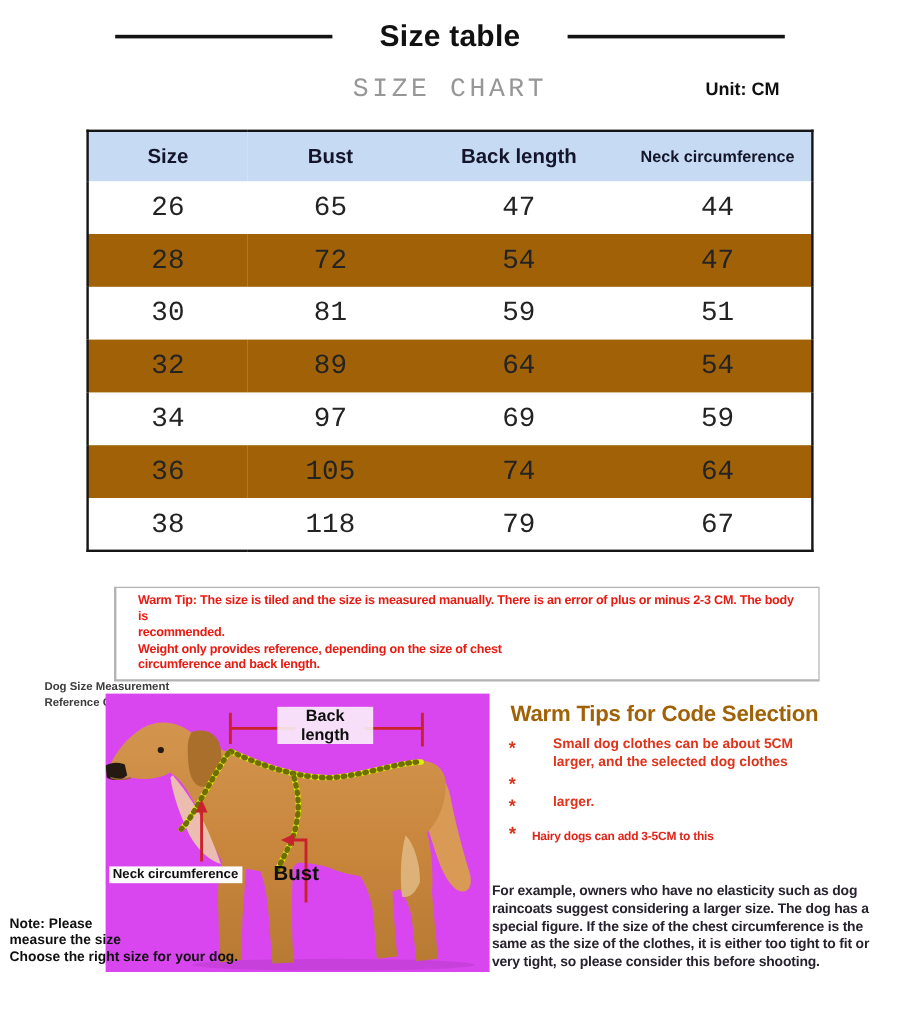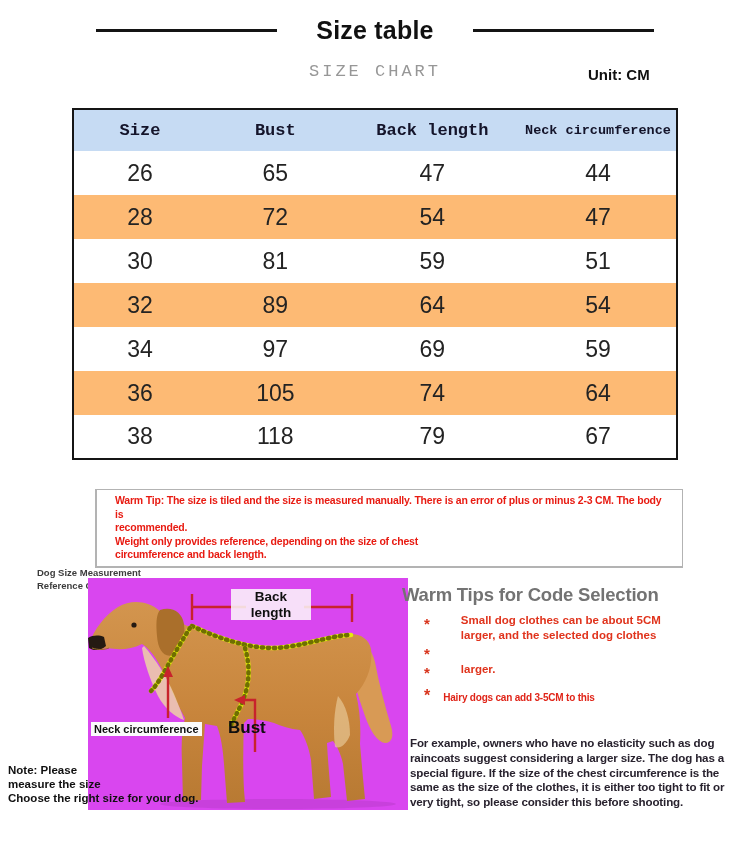--- a/index.html
+++ b/index.html
@@ -4,46 +4,46 @@
 <style>
   * { margin:0; padding:0; box-sizing:border-box; }
   html,body { background:#ffffff; }
   body { font-family:"Liberation Sans", sans-serif; }
   .page { position:relative; width:750px; height:857px; background:#fff; overflow:hidden; }
 
   
   .title-row { position:absolute; top:16px; left:0; width:750px; display:flex; align-items:center; justify-content:center; gap:39px; }
   .title-line { width:181px; height:3px; background:#141414; }
   .page-title { font-size:25px; font-weight:800; color:#111; letter-spacing:0.2px; }
-  .subtitle { position:absolute; top:62px; left:0; width:750px; text-align:center; font-family:"Liberation Mono", monospace; font-size:17px; color:#979797; letter-spacing:3px; font-weight:500; }
+  .subtitle { position:absolute; top:62px; left:0; width:750px; text-align:center; font-family:"Liberation Mono", monospace; font-size:22px; color:#979797; letter-spacing:3px; font-weight:500; }
   .unit { position:absolute; top:66px; left:588px; font-size:15px; font-weight:700; color:#101010; }
 
   
   table.size-table { position:absolute; top:108px; left:72px; width:606px; border-collapse:collapse; border:2px solid #151515; table-layout:fixed; }
-  table.size-table th { background:#c6dbf3; height:42px; font-size:17px; font-weight:700; color:#14142a; text-align:center; vertical-align:middle;font-family:Liberation Mono, monospace; }
+  table.size-table th { background:#c6dbf3; height:42px; font-size:17px; font-weight:700; color:#14142a; text-align:center; vertical-align:middle; }
   table.size-table th.th-neck { font-size:13.5px; }
-  table.size-table td { height:44px; text-align:center; vertical-align:middle; font-size:23px; font-weight:400; color:#232323; font-family:Liberation Sans, sans-serif; }
-  table.size-table tr.alt td { background:#fdba74; }
+  table.size-table td { height:44px; text-align:center; vertical-align:middle; font-size:23px; font-weight:400; color:#232323; font-family:Liberation Mono, monospace; }
+  table.size-table tr.alt td { background:#a16207; }
   col.c1{width:22%} col.c2{width:23%} col.c3{width:29%} col.c4{width:26%}
 
   
   .tipbox { position:absolute; top:489px; left:95px; width:588px; min-height:66px; border:1px solid #b3b3b3; border-left-width:2px; border-bottom-width:2px; background:#fff; padding:4px 18px; }
   .tipbox .tip-text { color:#e81b12; font-size:10.5px; font-weight:700; line-height:13.5px; letter-spacing:-0.2px; white-space:pre-line; }
 
   
   .diagram-caption { position:absolute; top:567px; left:5px; font-size:9.5px; font-weight:700; color:#3c3c3c; line-height:12.5px; white-space:pre-line;margin-left:32px; }
   .photo { position:absolute; top:578px; left:88px; width:320px; height:232px; background:#d946ef; }
   .photo svg { position:absolute; top:0; left:0; }
   .back-length-label { position:absolute; top:11px; left:143px; width:80px; text-align:center; font-size:13.5px; font-weight:700; color:#0f0f0f; line-height:15.5px; white-space:pre-line; background:rgba(252,250,250,0.85); }
   .neck-label { position:absolute; top:144px; left:3px; font-size:11px; font-weight:700; color:#0f0f0f; background:#fbfbfb; padding:1px 3px; white-space:nowrap; }
   .bust-label { position:absolute; top:140px; left:140px; font-size:17px; font-weight:700; color:#0f0f0f; }
   .note { position:absolute; top:763px; left:8px; font-size:11.5px; font-weight:700; color:#101010; line-height:14px; white-space:pre-line; }
 
   
-  .tips-heading { position:absolute; top:584px; left:402px; width:280px; font-size:18.5px; font-weight:800; color:#737373; letter-spacing:-0.2px; }
+  .tips-heading { position:absolute; top:584px; left:402px; width:280px; font-size:18.5px; font-weight:800; color:#a16207; letter-spacing:-0.2px;text-align:right; }
   .bullets { position:absolute; top:613px; left:424px; width:266px; }
   .bullet { display:flex; gap:10px; margin-bottom:1px; }
   .bullet .star { color:#d8341c; font-size:15px; font-weight:700; line-height:15px; padding-top:3px; }
   .bullet .bullet-text { color:#e0331c; font-size:11.5px; font-weight:700; line-height:14.6px; white-space:pre-line;margin-left:21px; }
   .hairy-row { position:absolute; top:687px; left:424px; display:flex; gap:13px; align-items:baseline; }
   .hairy-row .star { color:#d8341c; font-size:16px; font-weight:700; }
   .hairy-text { color:#e02418; font-size:10px; font-weight:800; letter-spacing:-0.2px;text-align:center; }
   .example { position:absolute; top:736px; left:410px; width:334px; font-size:11.6px; font-weight:700; color:#28222e; line-height:14.8px; letter-spacing:-0.15px; }
 </style>
 </head>

